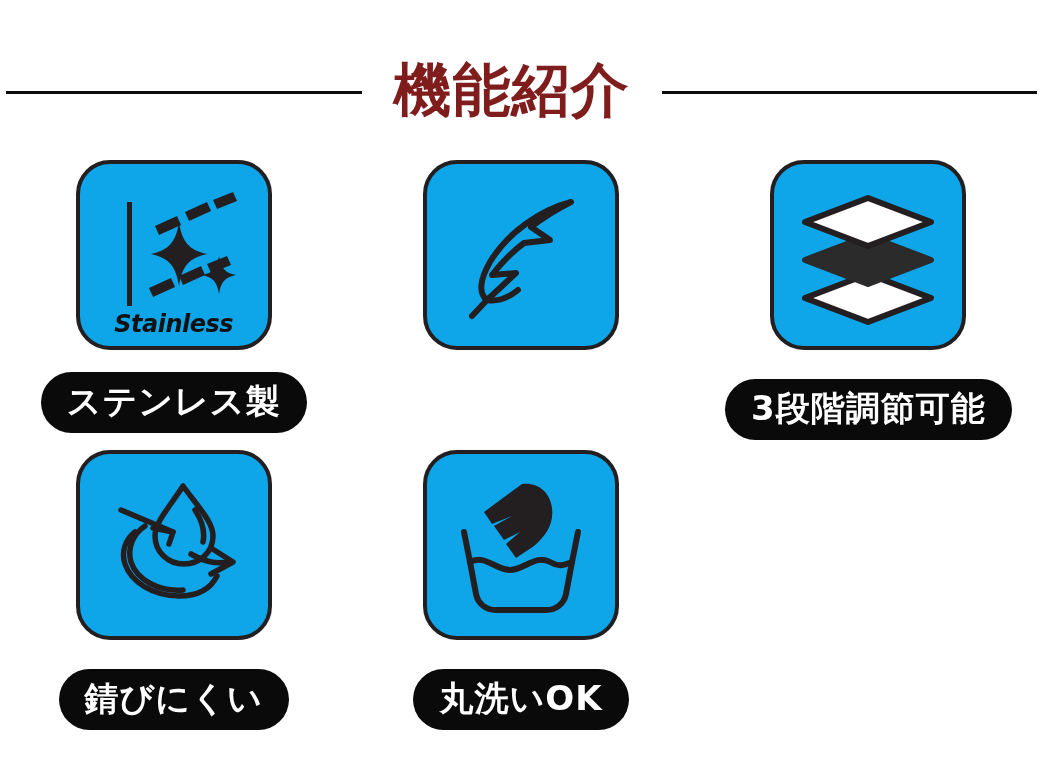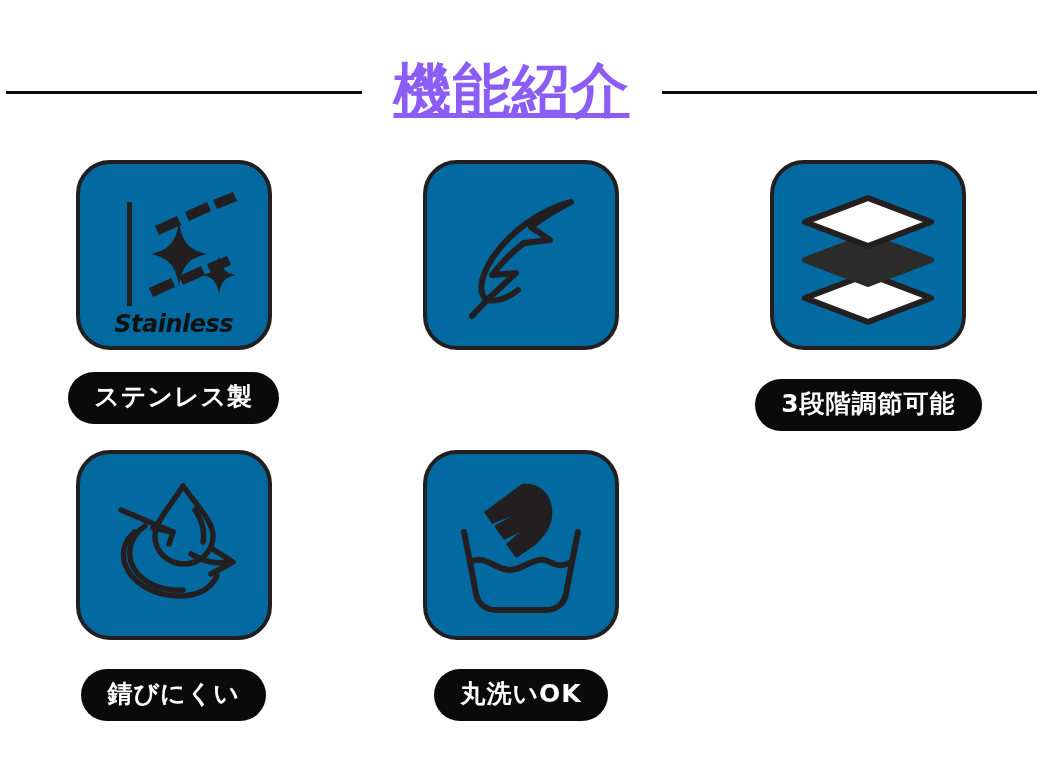--- a/index.html
+++ b/index.html
@@ -29,27 +29,26 @@
   .rule {
     height: 3px;
     background: #0b0b0b;
     flex: 0 0 auto;
   }
   .rule-left  { width: 356px; }
   .rule-right { width: 375px; }
   .title {
     font-size: 58px;
     font-weight: 700;
-    color: #8b5cf6;
+    color: #7f1d1d;
     letter-spacing: 1px;
     line-height: 1;
     padding: 0 32px;
     white-space: nowrap;
     transform: translateY(-2px);
-    text-decoration: underline;
   }
 
   
   .grid {
     position: absolute;
     left: 0;
     top: 160px;
     width: 1042px;
     display: grid;
     grid-template-columns: repeat(3, 1fr);
@@ -59,21 +58,21 @@
     display: flex;
     flex-direction: column;
     align-items: center;
   }
 
   .card {
     width: 196px;
     height: 190px;
     border: 4.5px solid #231f20;
     border-radius: 34px;
-    background: #0369a1;
+    background: #0ea5e9;
     position: relative;
     box-sizing: border-box;
     display: flex;
     align-items: center;
     justify-content: center;
   }
   .card svg { display: block; }
 
   .stainless-word {
     position: absolute;
@@ -86,21 +85,21 @@
     font-style: italic;
     color: #111111;
     letter-spacing: -0.5px;
   }
 
   .pill {
     margin-top: 22px;
     background: #0a0a0a;
     color: #ffffff;
     border-radius: 999px;
-    font-size: 25px;
+    font-size: 34px;
     font-weight: 700;
     line-height: 1;
     padding: 12px 26px 15px 26px;
     white-space: nowrap;
     letter-spacing: 1px;
   }
   .row2 .pill { margin-top: 29px; }
 </style>
 </head>
 <body>

